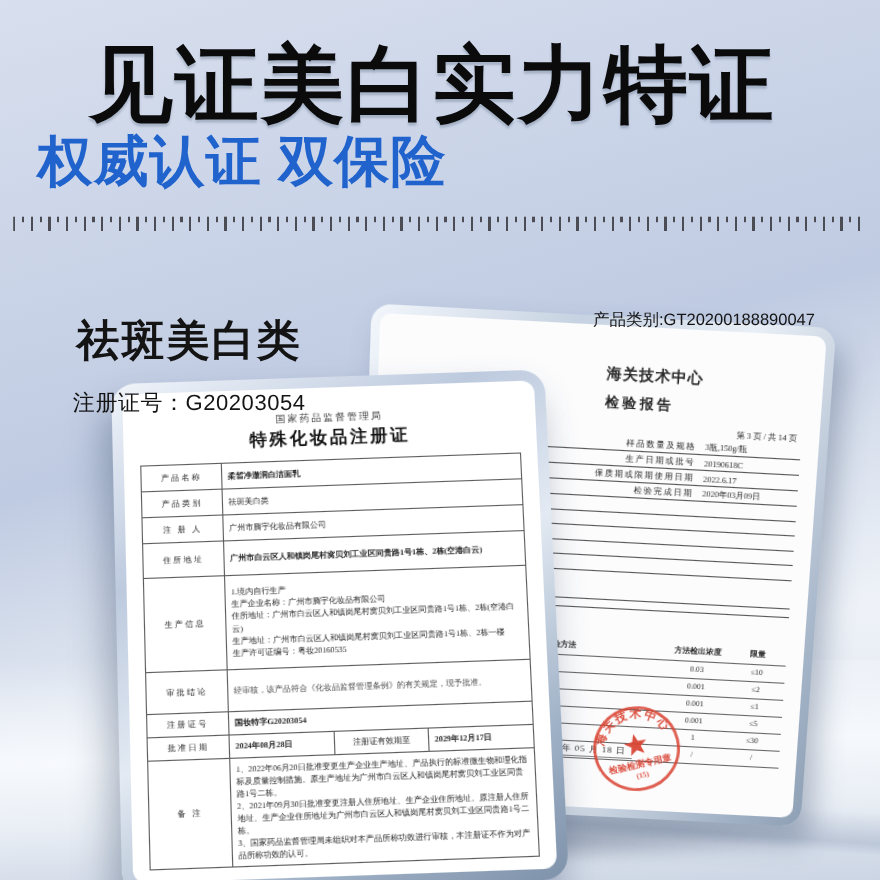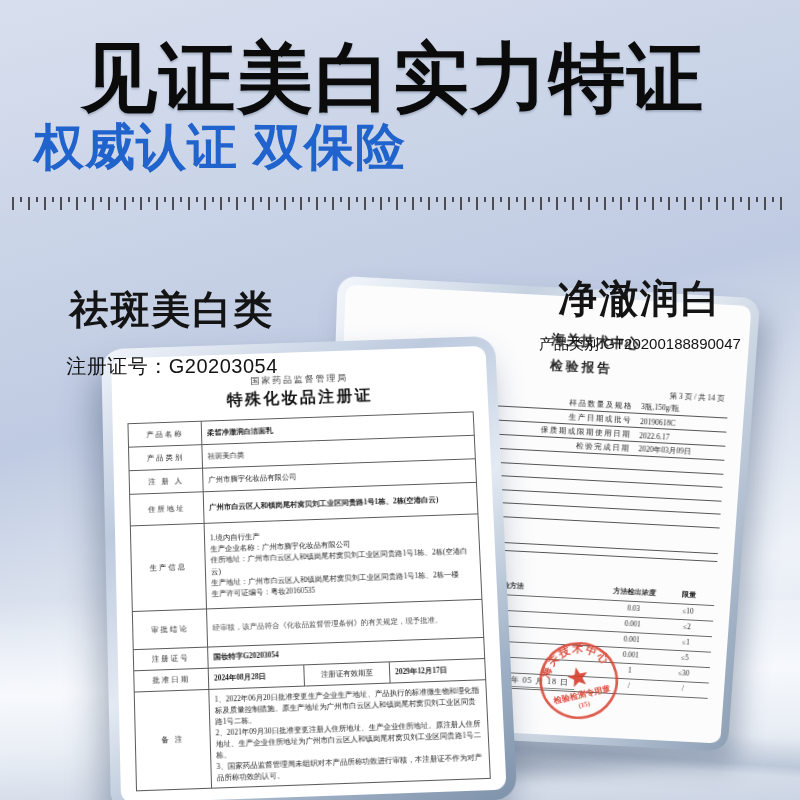--- a/index.html
+++ b/index.html
@@ -134,21 +134,20 @@
   <div class="headline">见证美白实力特证</div>
   <div class="subtitle">权威认证 双保险</div>
   <div class="ruler"></div>
 
   <div class="side-label label-left">
     <div class="big">祛斑美白类</div>
     <div class="small">注册证号：G20203054</div>
   </div>
 
   <div class="side-label label-right">
-    <div class="big">净澈润白</div>
     <div class="small">产品类别:GT20200188890047</div>
   </div>
 
   <div class="report-doc">
     <div class="report-paper">
       <div class="report-center-name">海关技术中心</div>
       <div class="report-title">检验报告</div>
       <div class="report-pageinfo">第 3 页 / 共 14 页</div>
 
       <div class="rinfo-row">

